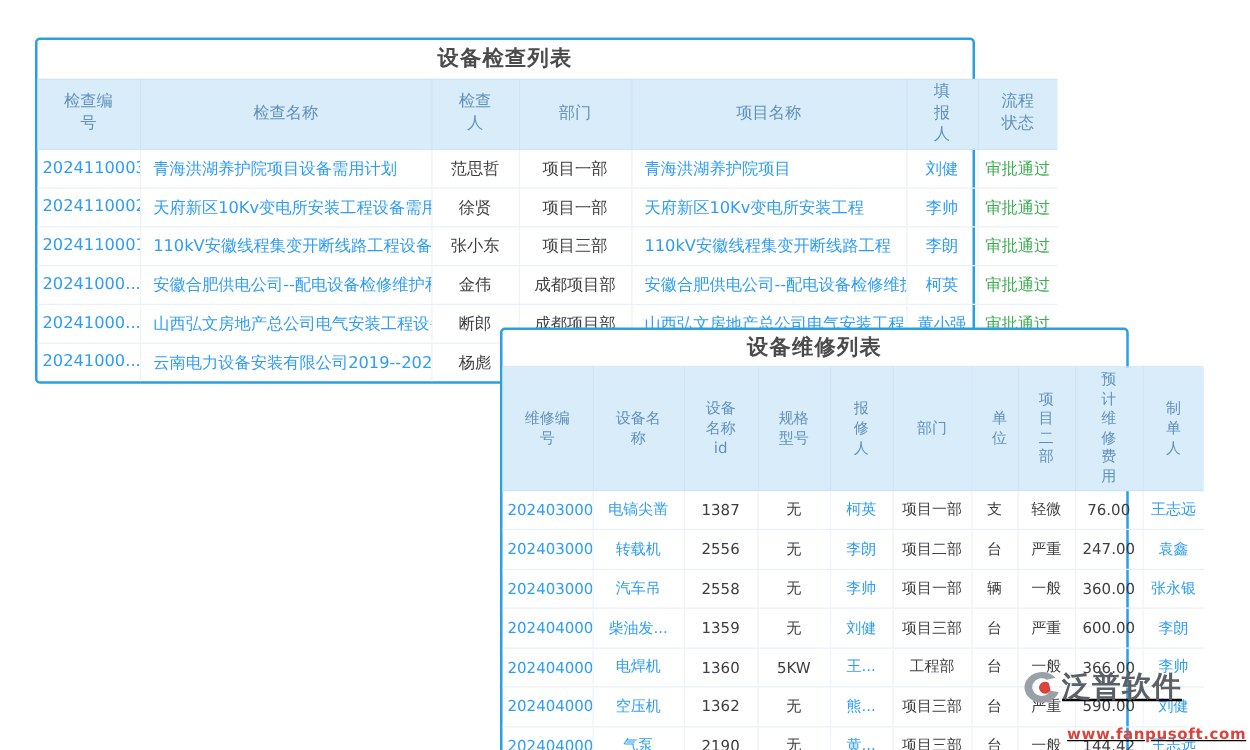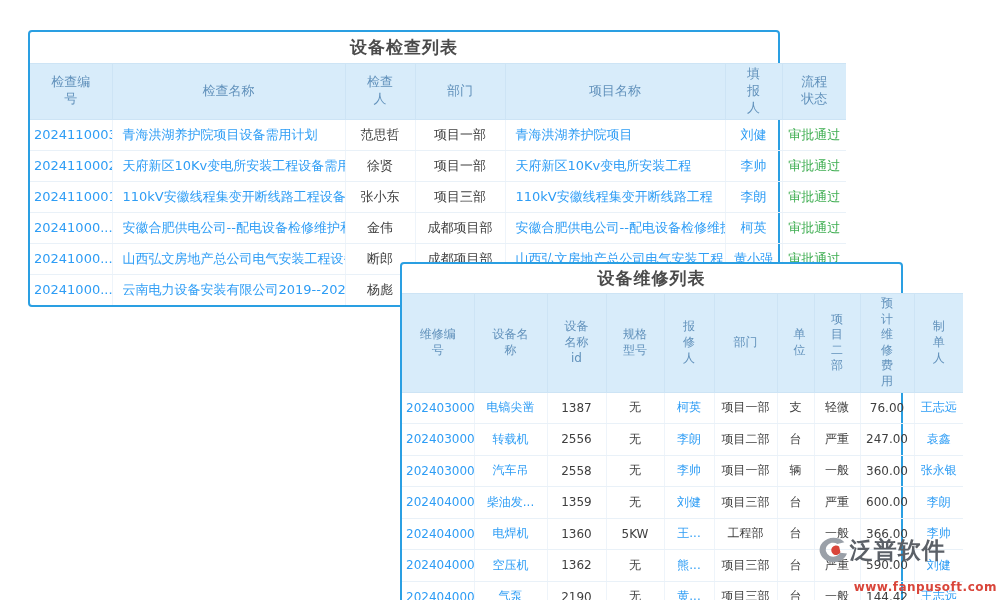--- a/index.html
+++ b/index.html
@@ -59,20 +59,21 @@
   #t2 col:nth-child(6){width:63px;}
   #t2 col:nth-child(7){width:37px;}
   #t2 col:nth-child(8){width:46px;}
   #t2 col:nth-child(9){width:54px;}
   #t2 col:nth-child(10){width:49px;}
   
   #logo{
     position:absolute;right:3px;bottom:6px;z-index:10;
     display:flex;flex-direction:column;align-items:flex-start;
     background:transparent;
+    text-decoration:underline;
   }
   .logo-row{display:flex;align-items:center;gap:2px;}
   .logo-name{font-size:23px;font-weight:bold;color:#5b6067;letter-spacing:1px;line-height:1;}
   .logo-url{font-size:12px;font-weight:bold;color:#d9453a;margin-left:36px;margin-top:16px;letter-spacing:0.5px;}
 </style>
 </head>
 <body>
 
 <div class="panel" id="panel-inspection">
   <div class="panel-title">设备检查列表</div>

